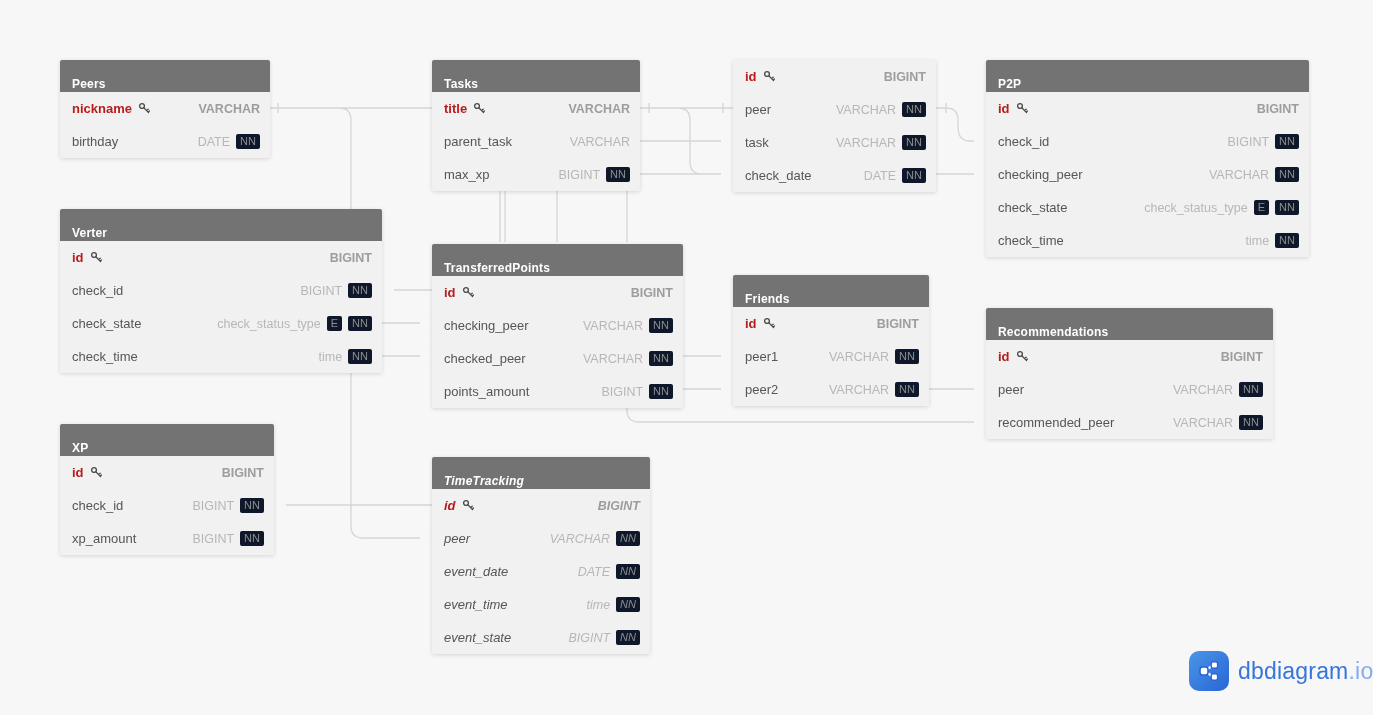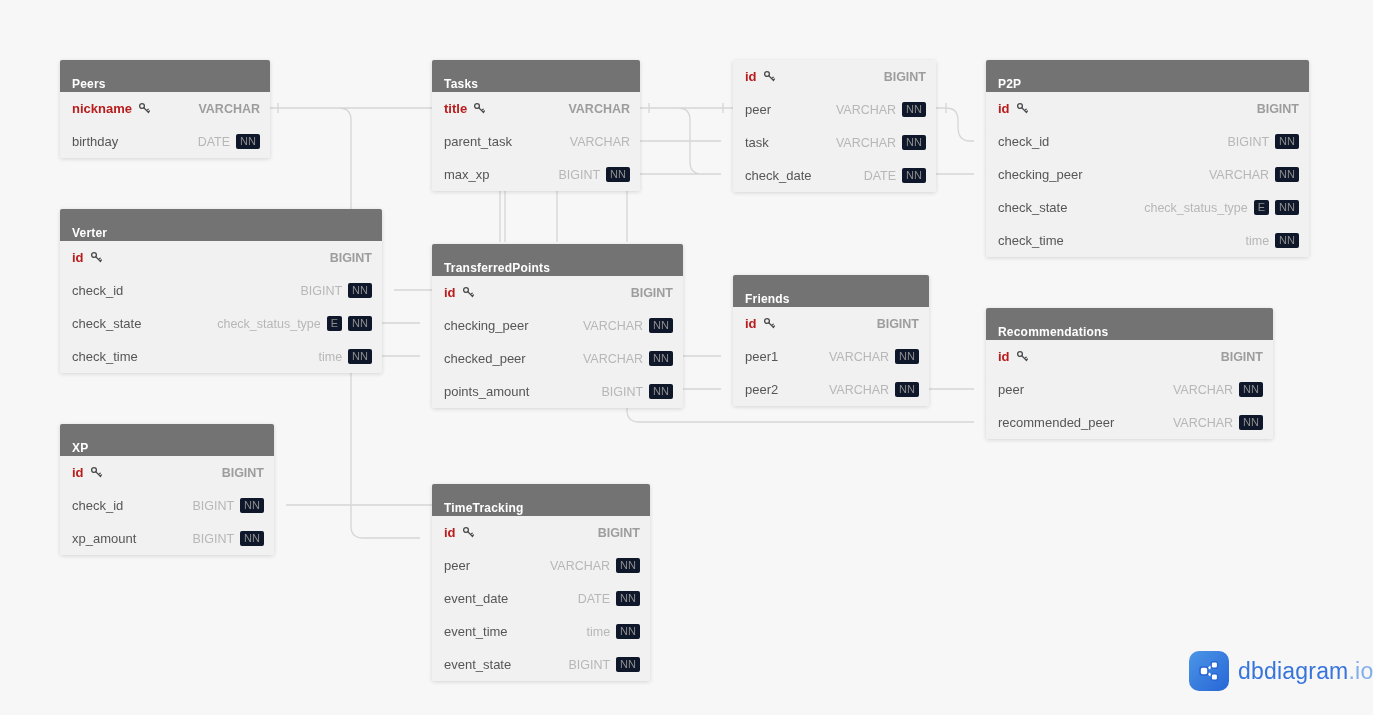--- a/index.html
+++ b/index.html
@@ -388,21 +388,21 @@
       <div class="row">
         <span class="fname">
           <span>xp_amount</span>
         </span>
         <span class="ftype">
           <span>BIGINT</span>
           <span class="badge">NN</span>
         </span>
       </div>
     </div>
-    <div class="table" style="left: 432px; top: 484px; width: 218px;">
+    <div class="table" style="left: 432px; top: 457px; width: 218px; font-style: italic;">
       <div class="hdr">TimeTracking</div>
       <div class="row pk">
         <span class="fname">
           <span>id</span>
           <span class="keyicon">
             <svg width="13" height="13" viewBox="0 0 13 13">
               <circle cx="4" cy="4" r="2.4" fill="none" stroke="#4a4a4a" stroke-width="1.3"></circle>
               <path d="M5.8 5.8 L10.6 10.6 M8.6 8.6 L10.2 7.2 M10.2 10.2 L11.4 9" stroke="#4a4a4a" stroke-width="1.3" fill="none" stroke-linecap="round"></path>
             </svg>
           </span>

